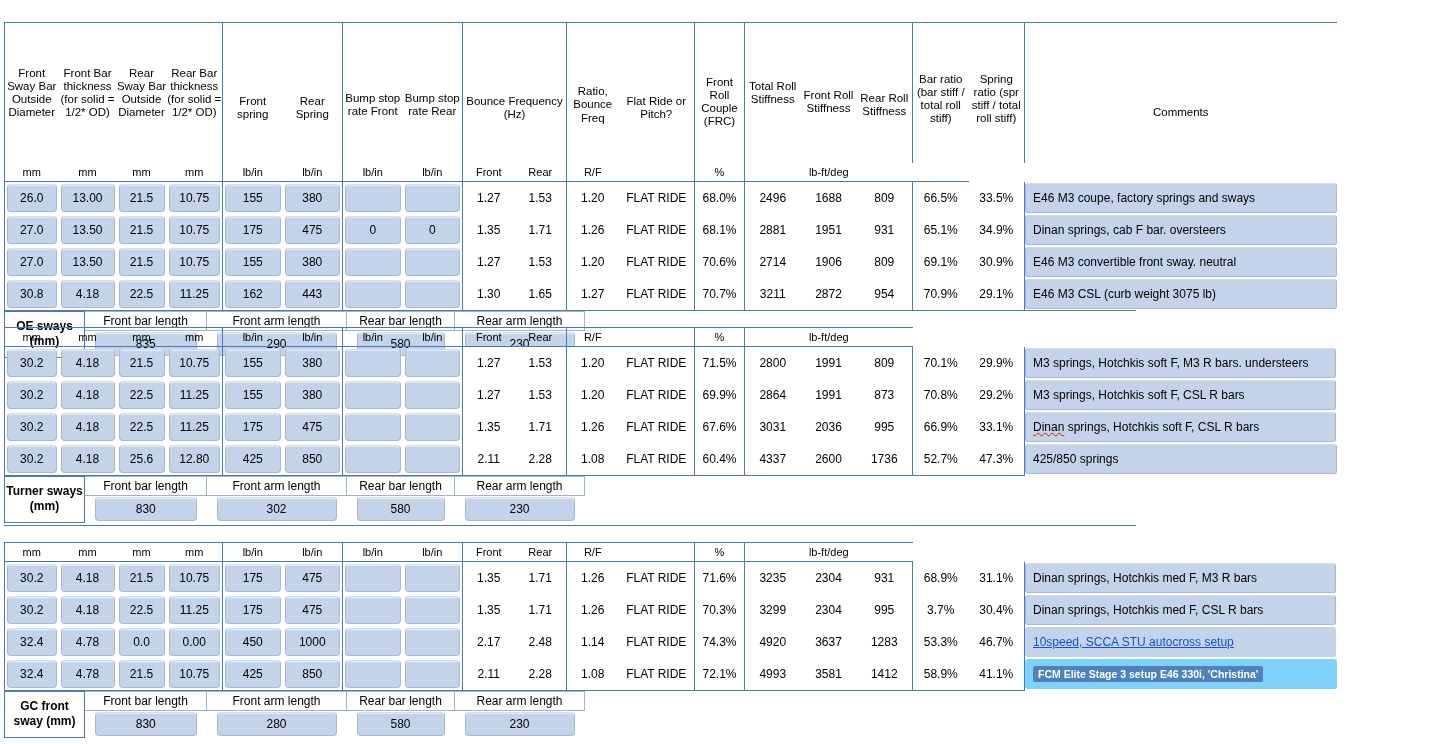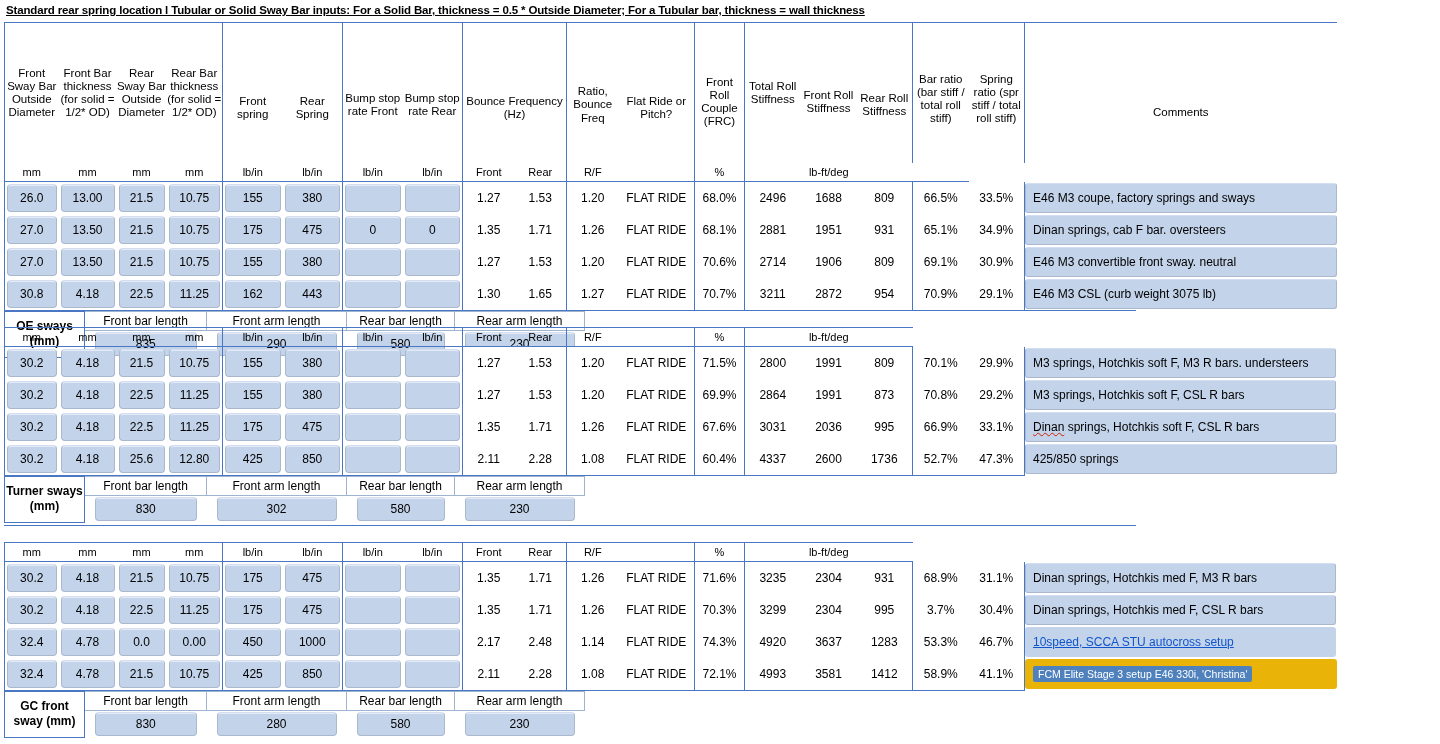--- a/index.html
+++ b/index.html
@@ -89,21 +89,21 @@
     white-space:nowrap;
     overflow:hidden;
   }
   .comment.link{
     background:#c3d3ea;border-color:transparent;
   }
   .comment.link span{
     color:#1155cc;text-decoration:underline;
   }
   .comment.sel{
-    background:#eab308;border-color:transparent;
+    background:#7dd3fc;border-color:transparent;font-weight:bold;
   }
   .comment.sel span{
     background:#4f81bd;color:#ffffff;
     padding:2px 5px;border-radius:2px;
     font-size:10.5px;
   }
   .misspell{
     text-decoration:underline;
     text-decoration-style:wavy;
     text-decoration-color:#cc2200;
@@ -131,21 +131,20 @@
   .sub-val .inp{height:22px;line-height:22px;margin:1px 10px;}
 
   
   .sep{position:absolute;height:0;border-top:1px solid #4a77c4;}
 </style>
 </head>
 <body>
 
 <div class="sheet">
 
-  <div class="title">Standard rear spring location l Tubular or Solid Sway Bar inputs: For a Solid Bar, thickness = 0.5 * Outside Diameter; For a Tubular bar, thickness = wall thickness</div>
 
   <div class="block" id="block-oe" style="top:22px">
       <table class="grid">
         <colgroup>
           <col style="width:54px">
           <col style="width:58px">
           <col style="width:50px">
           <col style="width:56px">
           <col style="width:60px">
           <col style="width:60px">

